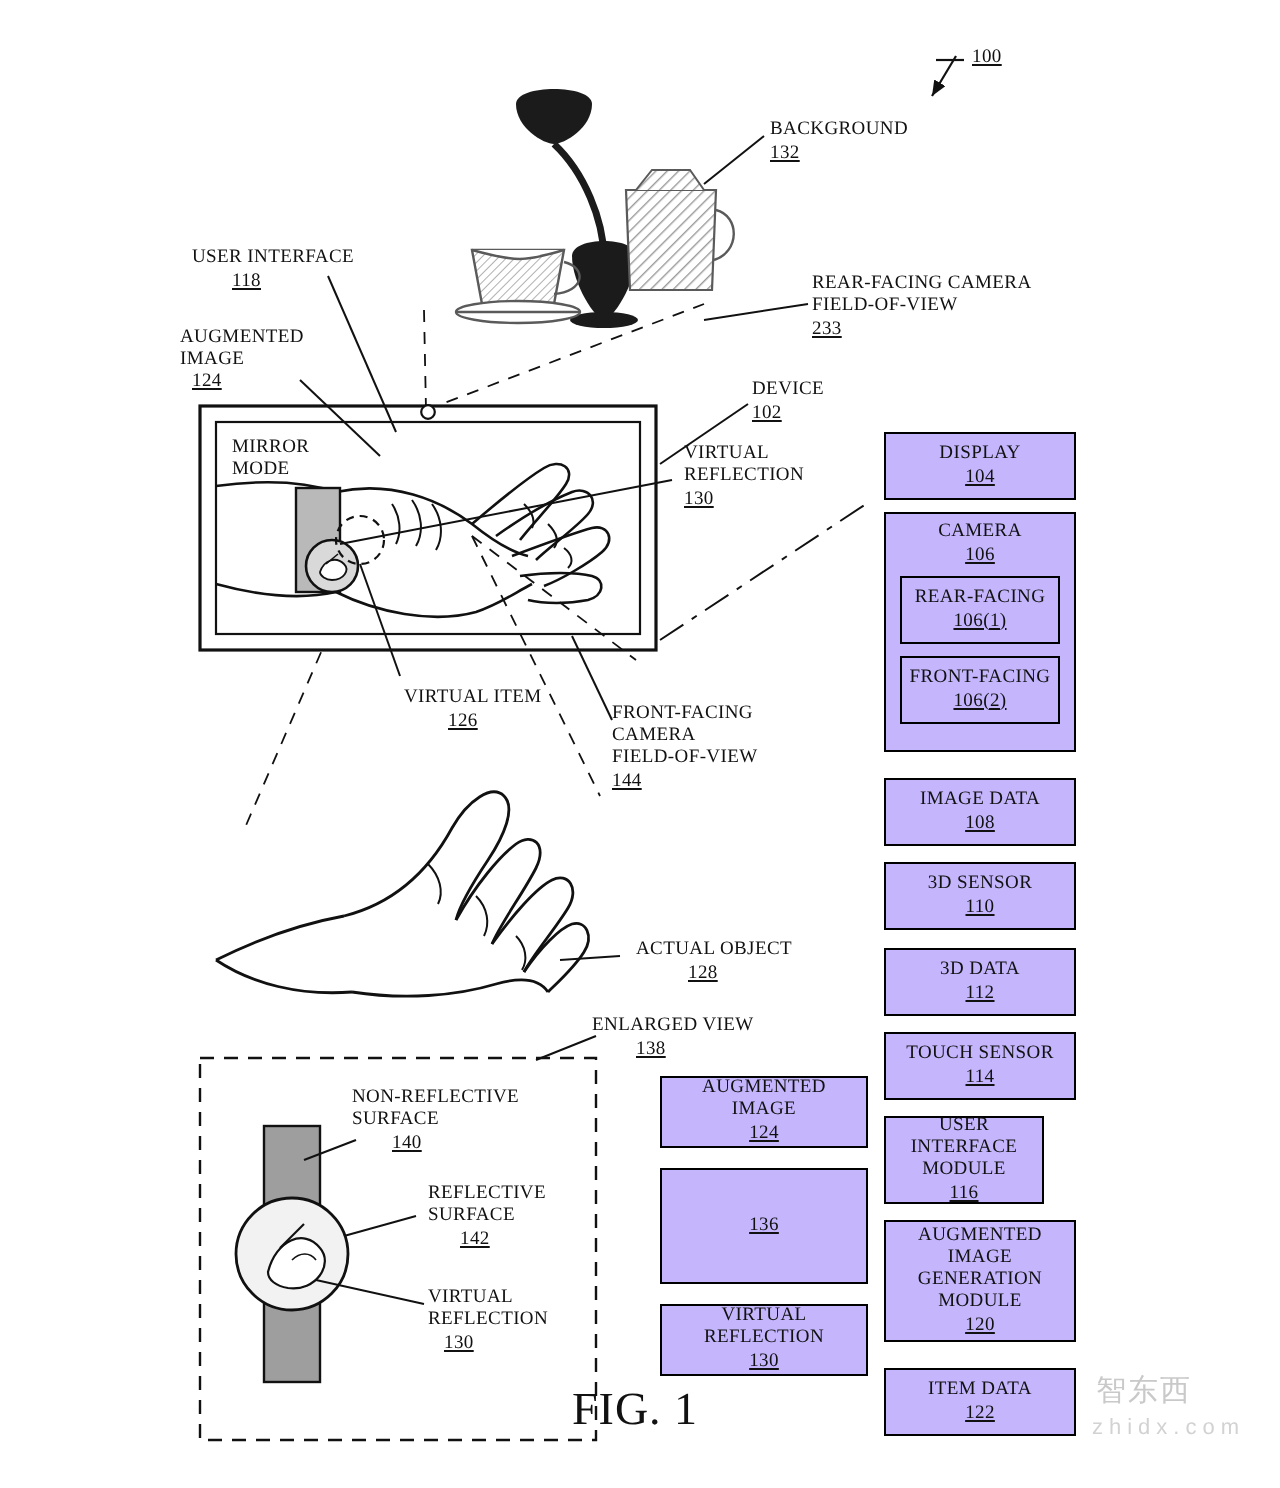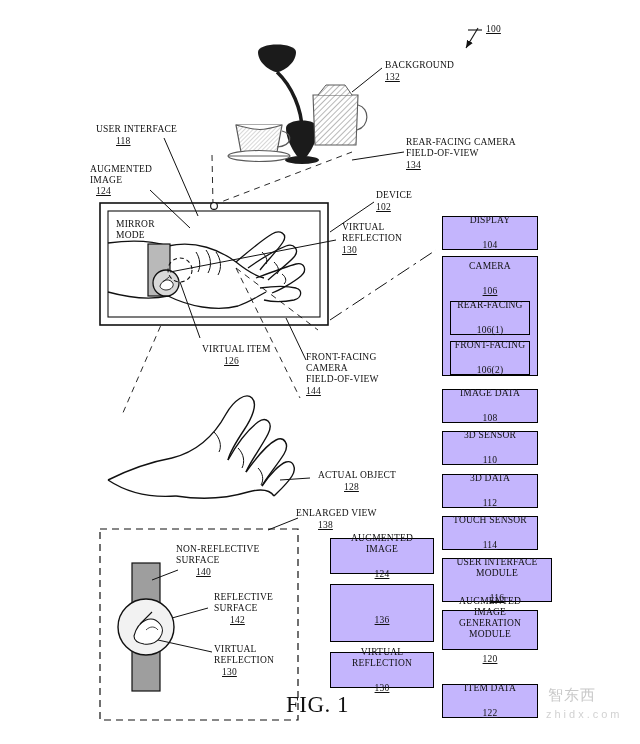--- a/index.html
+++ b/index.html
@@ -50,21 +50,21 @@
     font-size: 9.5px;
     line-height: 11px;
     text-transform: uppercase;
     letter-spacing: 0.2px;
     padding: 2px 3px;
   }
   .box .bnum {
     text-decoration: underline;
     text-transform: none;
     font-size: 9.5px;
-    margin-top: 14px;
+    margin-top: 1px;
   }
   .box.inner {
     border-width: 1.2px;
   }
   .figtitle {
     position: absolute;
     font-family: "Liberation Serif", serif;
     font-size: 23px;
     letter-spacing: 0.5px;
     color: #111;
@@ -243,21 +243,21 @@
   </g>
 </svg>
 
 <div class="lbl num" style="left:486px; top:24px;">100</div>
 
 <div class="lbl" style="left:385px; top:60px;">BACKGROUND</div>
 <div class="lbl num" style="left:385px; top:72px;">132</div>
 
 <div class="lbl" style="left:406px; top:137px;">REAR-FACING CAMERA
 FIELD-OF-VIEW</div>
-<div class="lbl num" style="left:406px; top:160px;">134</div>
+<div class="lbl num" style="left:406px; top:160px;">233</div>
 
 <div class="lbl" style="left:96px; top:124px;">USER INTERFACE</div>
 <div class="lbl num" style="left:116px; top:136px;">118</div>
 
 <div class="lbl" style="left:90px; top:164px;">AUGMENTED
 IMAGE</div>
 <div class="lbl num" style="left:96px; top:186px;">124</div>
 
 <div class="lbl" style="left:376px; top:190px;">DEVICE</div>
 <div class="lbl num" style="left:376px; top:202px;">102</div>
@@ -326,27 +326,27 @@
 <div class="box" style="left:442px; top:474px; width:96px; height:34px;">
   <span>3D DATA</span>
   <span class="bnum">112</span>
 </div>
 
 <div class="box" style="left:442px; top:516px; width:96px; height:34px;">
   <span>TOUCH SENSOR</span>
   <span class="bnum">114</span>
 </div>
 
-<div class="box" style="left:442px; top:558px; width:110px; height:44px;">
+<div class="box" style="left:442px; top:558px; width:80px; height:44px;">
   <span>USER INTERFACE
 MODULE</span>
   <span class="bnum">116</span>
 </div>
 
-<div class="box" style="left:442px; top:610px; width:96px; height:40px;">
+<div class="box" style="left:442px; top:610px; width:96px; height:61px;">
   <span>AUGMENTED IMAGE
 GENERATION
 MODULE</span>
   <span class="bnum">120</span>
 </div>
 
 <div class="box" style="left:442px; top:684px; width:96px; height:34px;">
   <span>ITEM DATA</span>
   <span class="bnum">122</span>
 </div>

